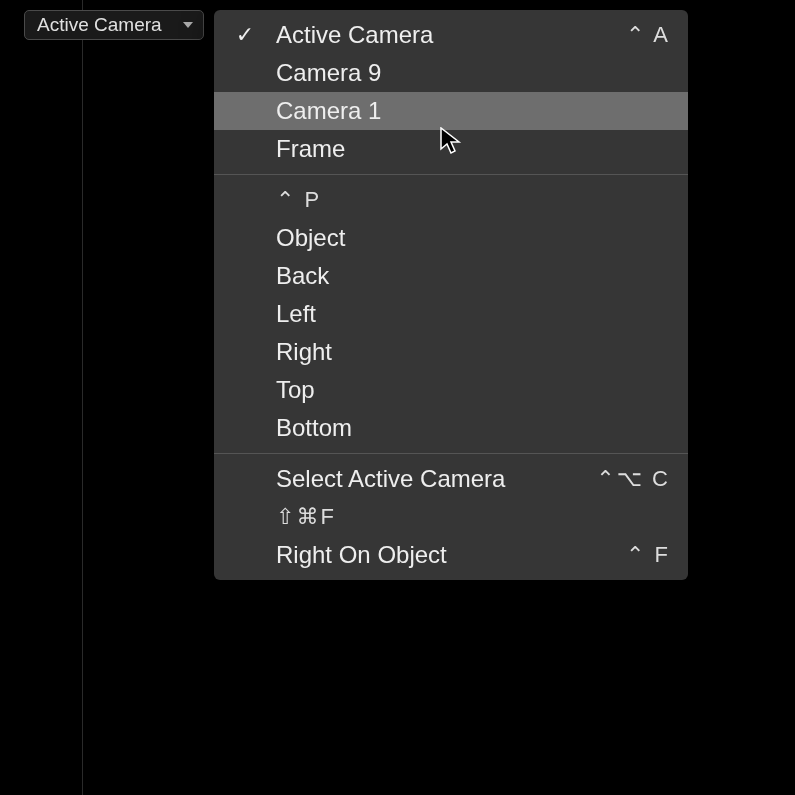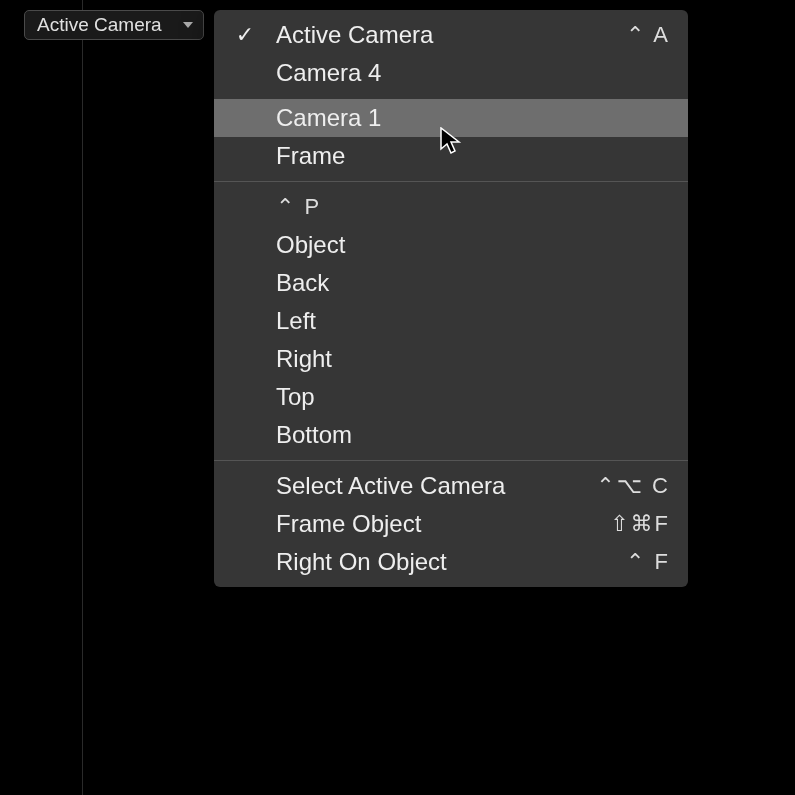--- a/index.html
+++ b/index.html
@@ -57,21 +57,20 @@
       display: flex;
       align-items: center;
       height: 38px;
       padding: 0 18px 0 0;
       color: #eeeeee;
       font-size: 24px;
       position: relative;
     }
     .menu-item.highlighted {
       background: #6e6e6e;
-      margin-top: 7px;
     }
     .check-col {
       width: 62px;
       display: flex;
       align-items: center;
       justify-content: center;
       flex-shrink: 0;
     }
     .checkmark {
       font-size: 22px;
@@ -113,21 +112,21 @@
 <div class="popup-menu" id="popup-root">
     <div class="menu-item">
       <span class="check-col">
         <span class="checkmark">✓</span>
       </span>
       <span class="label-col">Active Camera</span>
       <span class="shortcut-col">⌃ A</span>
     </div>
     <div class="menu-item">
       <span class="check-col"></span>
-      <span class="label-col">Camera 4</span>
+      <span class="label-col">Camera 9</span>
       <span class="shortcut-col"></span>
     </div>
     <div class="menu-item highlighted">
       <span class="check-col"></span>
       <span class="label-col">Camera 1</span>
       <span class="shortcut-col"></span>
     </div>
     <div class="menu-item">
       <span class="check-col"></span>
       <span class="label-col">Frame</span>
@@ -169,21 +168,20 @@
       <span class="shortcut-col"></span>
     </div>
     <div class="separator"></div>
     <div class="menu-item">
       <span class="check-col"></span>
       <span class="label-col">Select Active Camera</span>
       <span class="shortcut-col">⌃⌥ C</span>
     </div>
     <div class="menu-item">
       <span class="check-col"></span>
-      <span class="label-col">Frame Object</span>
       <span class="shortcut-col">⇧⌘F</span>
     </div>
     <div class="menu-item">
       <span class="check-col"></span>
       <span class="label-col">Right On Object</span>
       <span class="shortcut-col">⌃ F</span>
     </div>
   </div>
 
 <svg class="cursor" width="24" height="30" viewBox="0 0 24 30">

